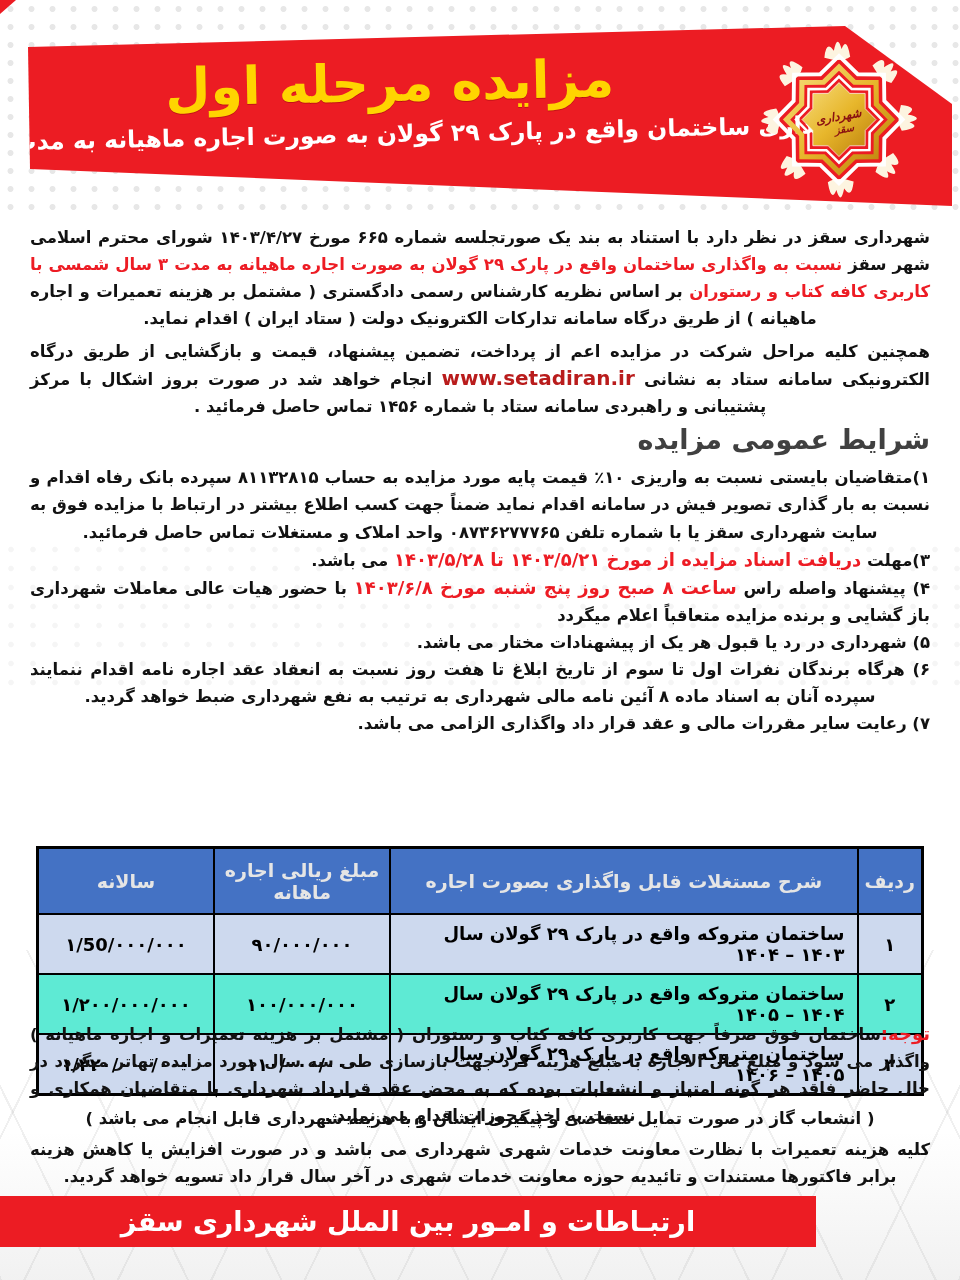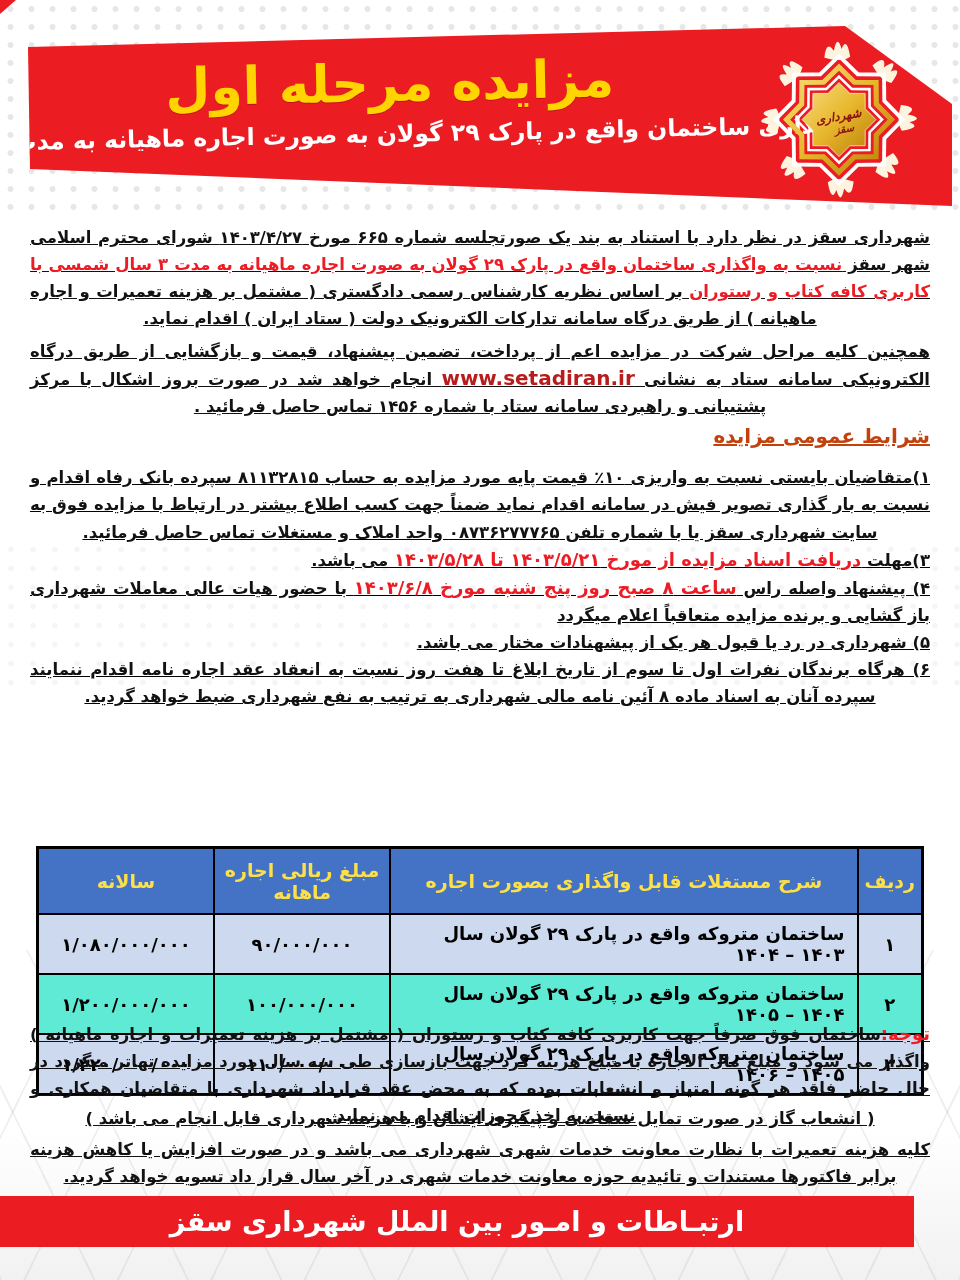--- a/index.html
+++ b/index.html
@@ -42,54 +42,54 @@
   }
   .banner-title{
     color:#ffd400;font-size:52px;font-weight:bold;line-height:1.05;
     text-shadow:0 1px 0 rgba(120,0,0,.35);white-space:nowrap;
   }
   .banner-subtitle{
     color:#ffffff;font-size:23.5px;font-weight:bold;margin-top:10px;white-space:nowrap;
   }
   .logo{position:absolute;top:28px;right:35px;width:172px;height:178px;}
   
-  .blk{position:absolute;left:30px;right:30px;z-index:1;text-decoration:underline;}
+  .blk{position:absolute;left:30px;right:30px;z-index:1;}
   .txt{
     font-weight:bold;color:#121212;font-size:16.5px;line-height:27px;
     text-align:justify;
   }
   .last-center{text-align-last:center;}
   .red{color:#ed1c24;}
   .red-lg{color:#ed1c24;font-size:18px;}
   .url{color:#b91c1c;font-size:20px;font-weight:bold;direction:ltr;unicode-bidi:embed;}
   .heading-blue{
-    color:#c2410c;font-size:20px;font-weight:bold;text-align:right;
+    color:#404040;font-size:27px;font-weight:bold;text-align:right;
   }
   .center-line{text-align:center;text-align-last:center;}
   
   .auction-table{
     position:absolute;top:846px;right:36px;left:36px;z-index:1;
     border-collapse:collapse;width:888px;direction:rtl;
     border:3px solid #000;
   }
   .auction-table th{
-    background:#4472c4;color:#fde047;font-size:19px;font-weight:bold;
+    background:#4472c4;color:#e5e5e5;font-size:19px;font-weight:bold;
     border:2.5px solid #000;padding:10px 6px;
   }
   .auction-table td{
     font-size:18px;font-weight:bold;color:#000;
     border:2.5px solid #000;padding:8px 6px;text-align:center;
   }
   .auction-table td.desc{text-align:right;padding-right:12px;margin-top:41px;}
   .auction-table tr.alt td{background:#cdd9ee;}
   .auction-table tr.plain td{background:#5eead4;}
   col.c-no{width:6.5%;} col.c-desc{width:53.5%;} col.c-month{width:20%;} col.c-year{width:20%;}
   
   .footer-bar{
-    position:absolute;top:1196px;left:0;width:914px;height:51px;z-index:1;
+    position:absolute;top:1196px;left:0;width:816px;height:51px;z-index:1;
     background:#ec1c23;display:flex;align-items:center;justify-content:center;
   }
   .footer-title{color:#fff;font-size:27px;font-weight:bold;}
   
   .logo-cal{font-family:"DejaVu Serif",serif;font-style:italic;font-weight:bold;fill:#8a1111;}
 </style>
 </head>
 <body>
 
 <div class="page">
@@ -155,20 +155,23 @@
     </div>
     <div class="txt">
       <span>۴) پیشنهاد واصله راس </span><span class="red-lg">ساعت ۸ صبح روز پنج شنبه مورخ ۱۴۰۳/۶/۸</span><span> با حضور هیات عالی معاملات شهرداری باز گشایی و برنده مزایده متعاقباً اعلام میگردد</span>
     </div>
     <div class="txt">
       <span>۵) شهرداری در رد یا قبول هر یک از پیشهنادات مختار می باشد.</span>
     </div>
     <div class="txt last-center">
       <span>۶) هرگاه برندگان نفرات اول تا سوم از تاریخ ابلاغ تا هفت روز نسبت به انعقاد عقد اجاره نامه اقدام ننمایند سپرده آنان به اسناد ماده ۸ آئین نامه مالی شهرداری به ترتیب به نفع شهرداری ضبط خواهد گردید.</span>
     </div>
+    <div class="txt">
+      <span>۷) رعایت سایر مقررات مالی و عقد قرار داد واگذاری الزامی می باشد.</span>
+    </div>
   </div>
 
   <table class="auction-table">
     <colgroup>
         <col class="c-no">
         <col class="c-desc">
         <col class="c-month">
         <col class="c-year">
       </colgroup>
     <thead>
@@ -177,21 +180,21 @@
         <th>شرح مستغلات قابل واگذاری بصورت اجاره</th>
         <th>مبلغ ریالی اجاره  ماهانه</th>
         <th>سالانه</th>
       </tr>
     </thead>
     <tbody>
       <tr class="alt">
         <td>۱</td>
         <td class="desc">ساختمان متروکه واقع در پارک ۲۹ گولان سال ۱۴۰۳ – ۱۴۰۴</td>
         <td>۹۰/۰۰۰/۰۰۰</td>
-        <td>۱/۰۸۰/۰۰۰/۰۰۰</td>
+        <td>۱/50/۰۰۰/۰۰۰</td>
       </tr>
       <tr class="plain">
         <td>۲</td>
         <td class="desc">ساختمان متروکه واقع در پارک ۲۹ گولان سال ۱۴۰۴ – ۱۴۰۵</td>
         <td>۱۰۰/۰۰۰/۰۰۰</td>
         <td>۱/۲۰۰/۰۰۰/۰۰۰</td>
       </tr>
       <tr class="alt">
         <td>۳</td>
         <td class="desc">ساختمان متروکه واقع در پارک ۲۹ گولان سال ۱۴۰۵ – ۱۴۰۶</td>

